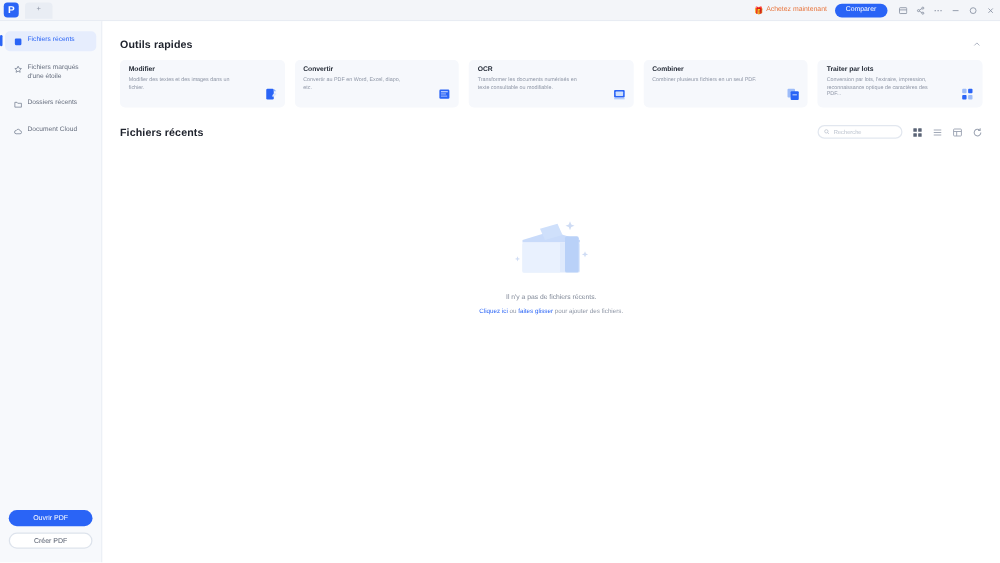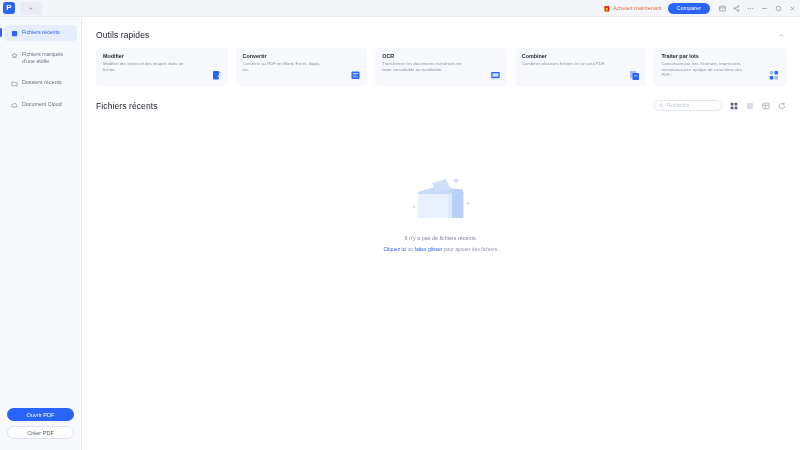--- a/index.html
+++ b/index.html
@@ -162,21 +162,21 @@
     position: relative;
   }
   .section-head {
     display: flex;
     align-items: center;
     justify-content: space-between;
     margin-bottom: 8px;
   }
   .section-title {
     font-size: 8.5px;
-    font-weight: normal;
+    font-weight: bold;
     color: #20242e;
     letter-spacing: .1px;
   }
   .collapse-ico {
     width: 9px; height: 9px;
     color: #a9b0be;
     display: flex; align-items: center; justify-content: center;
     cursor: pointer;
   }
   .collapse-ico svg { width: 7px; height: 7px; display: block; }

